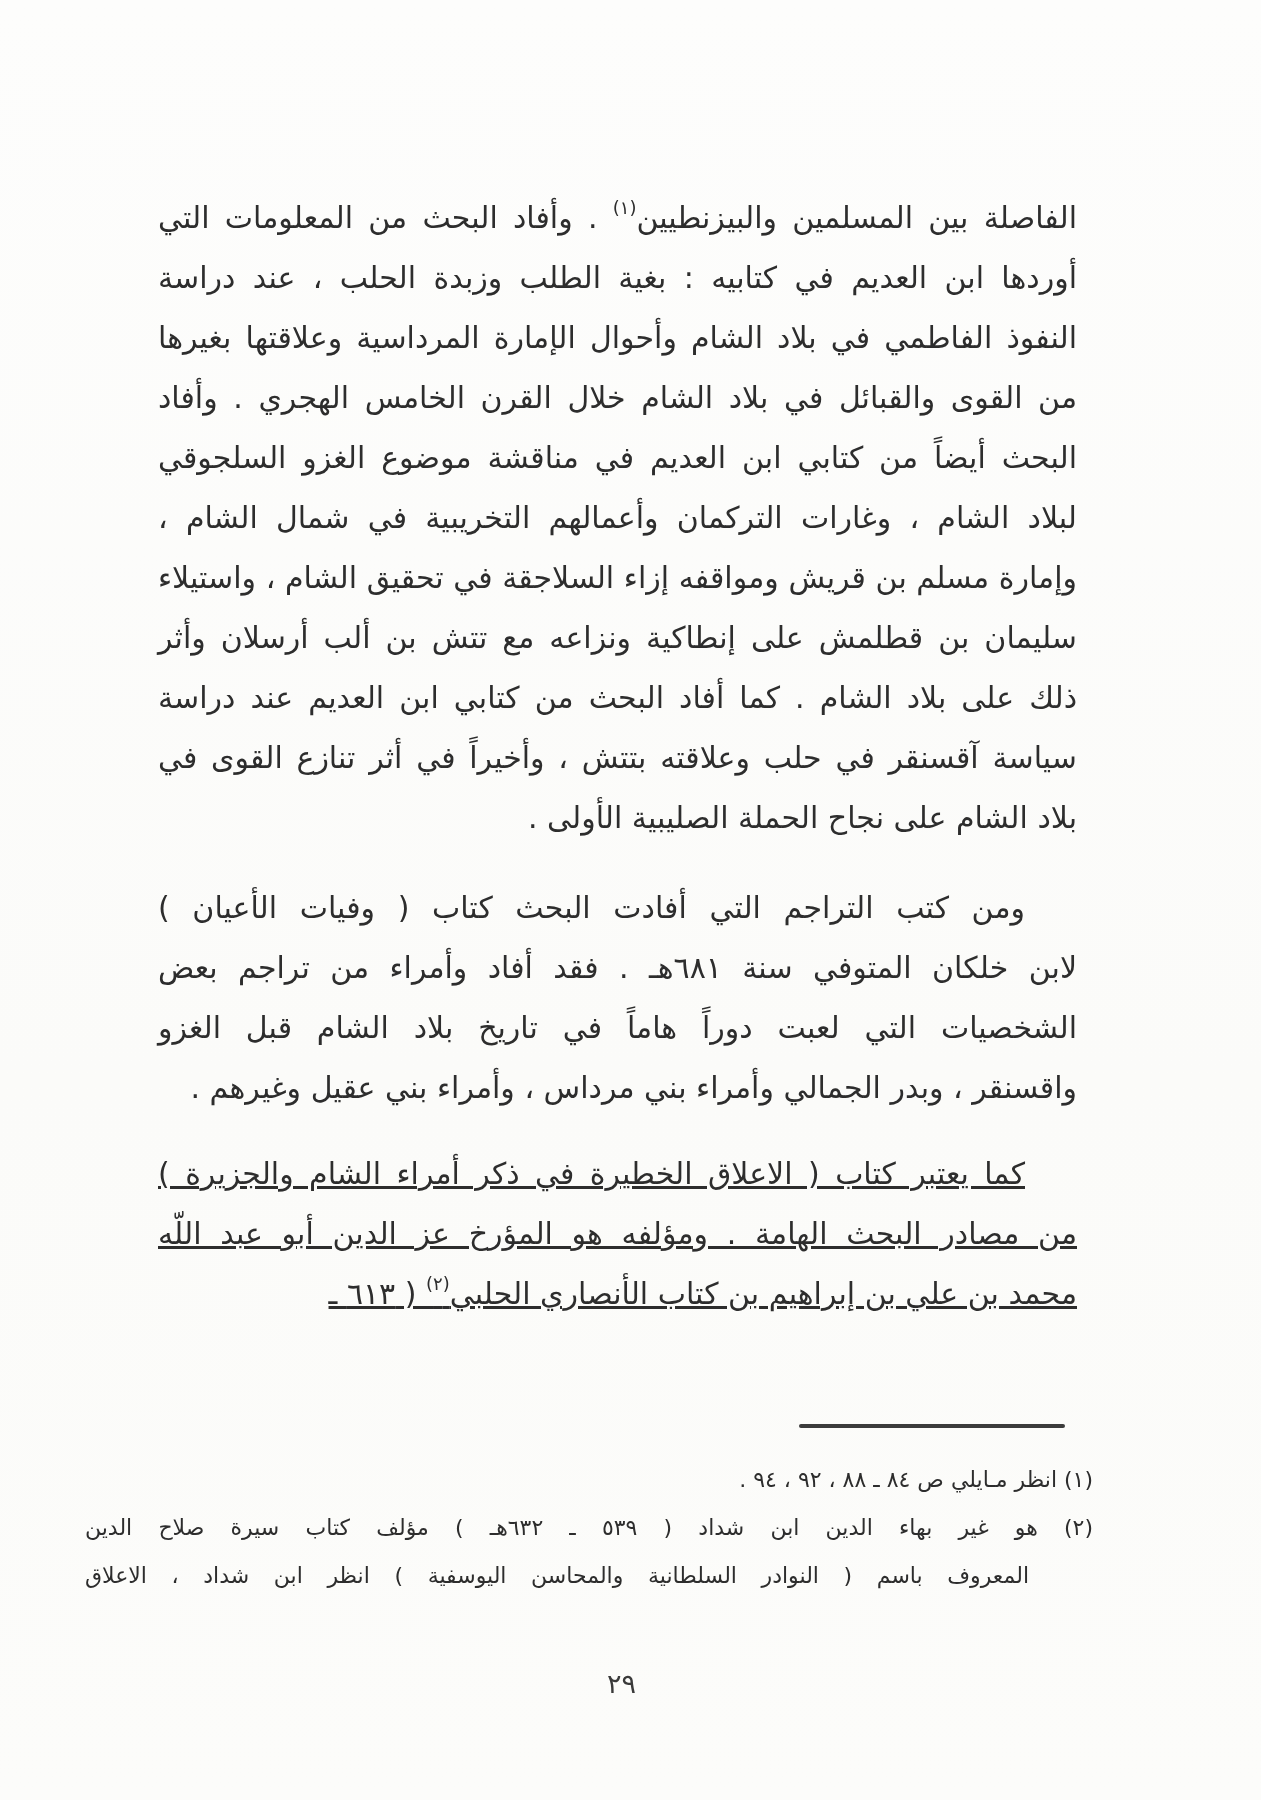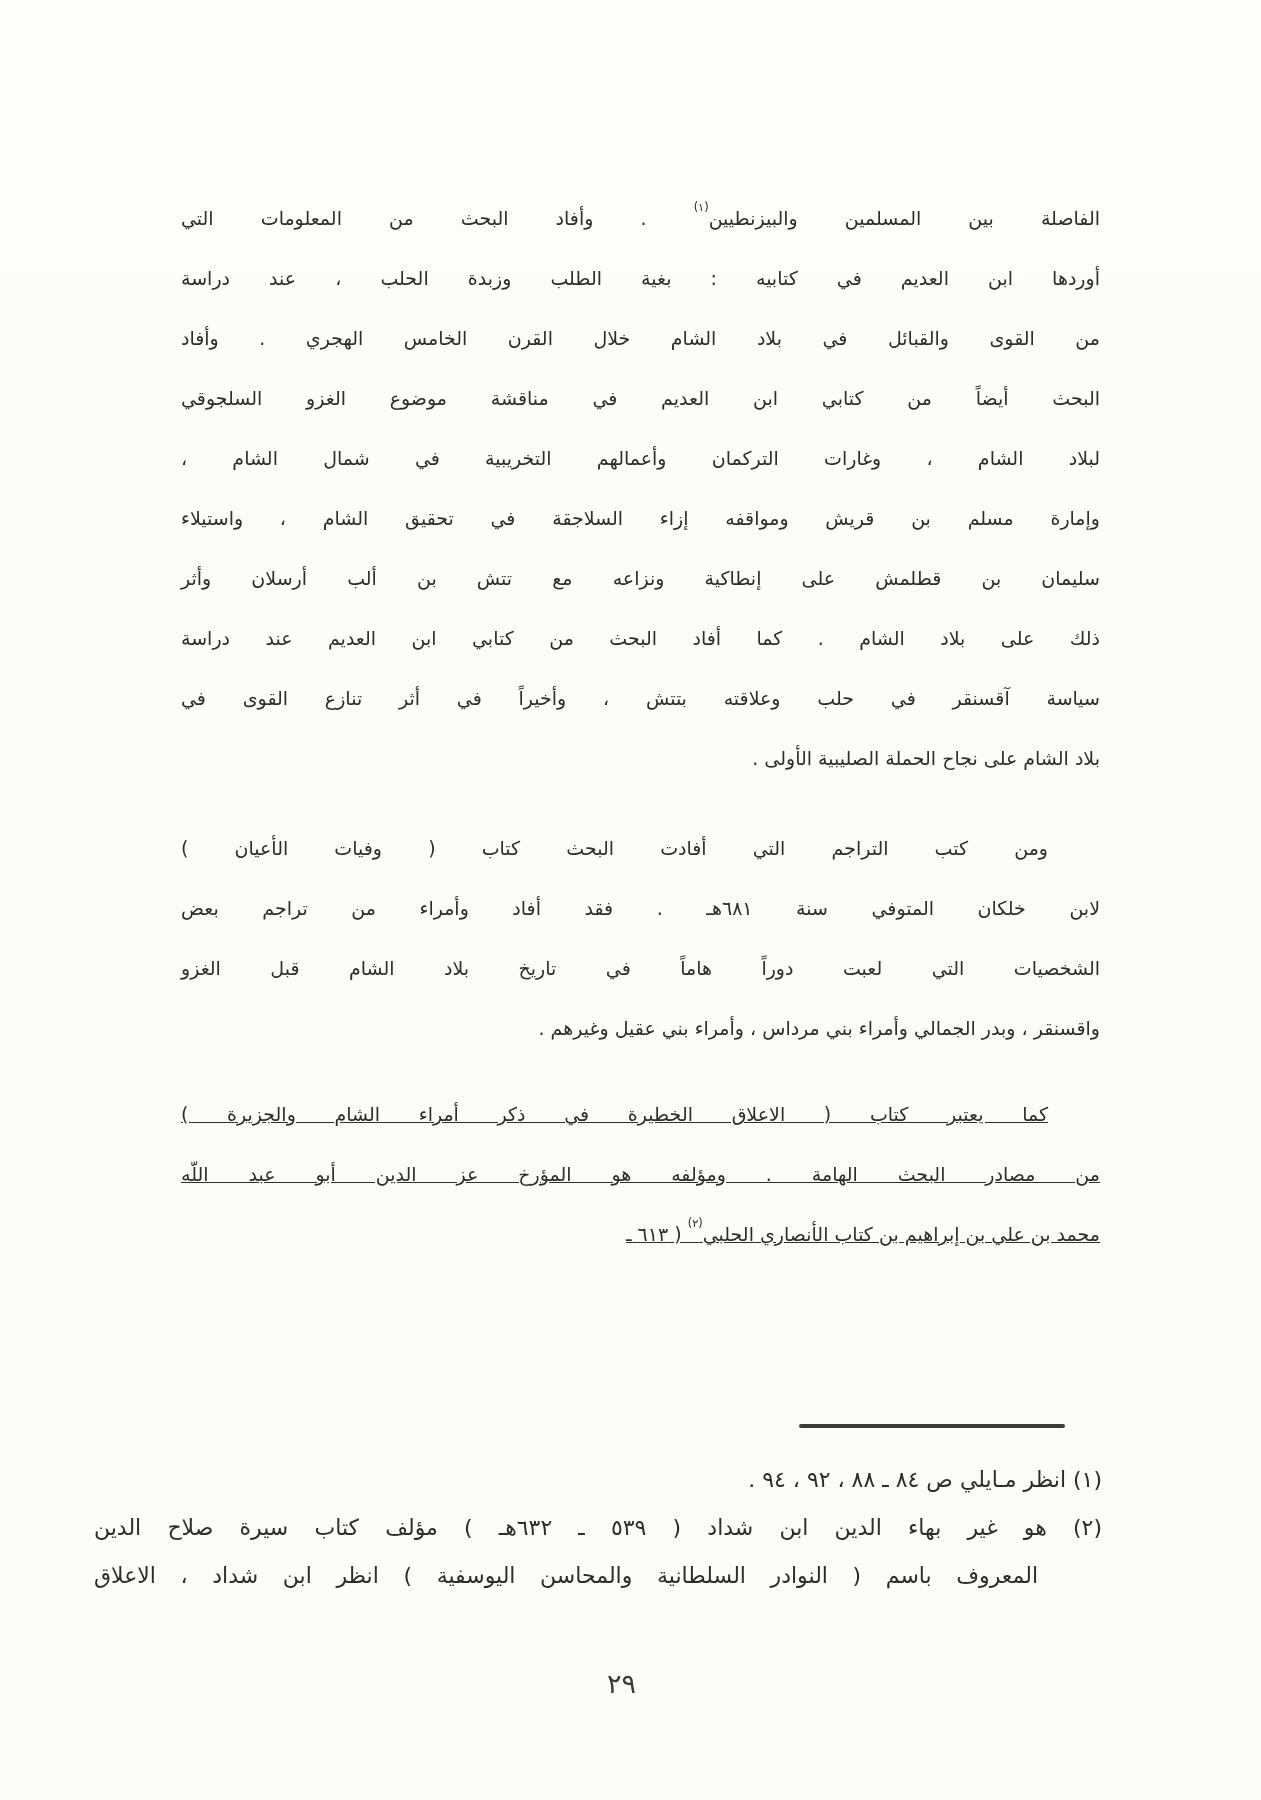--- a/index.html
+++ b/index.html
@@ -17,24 +17,24 @@
   }
   .scan-page {
     position: absolute;
     inset: 0;
     background: linear-gradient(180deg, #fdfdfc 0%, #fbfbf9 60%, #fcfcfa 100%);
   }
   
   .text-block {
     position: absolute;
     top: 188px;
-    right: 161px;
+    right: 184px;
     width: 919px;
     direction: rtl;
-    font-size: 19px;
+    font-size: 30px;
     line-height: 60px;
     letter-spacing: 0.2px;
   }
   .para { margin: 0; }
   .para + .para.gap-1 { margin-top: 30px; }
   .para + .para.gap-2 { margin-top: 26px; text-decoration: underline; }
   .line {
     text-align: justify;
     text-align-last: justify;
     white-space: normal;
@@ -56,21 +56,21 @@
     right: 196px;
     width: 266px;
     height: 4px;
     background: #3c3c3c;
     border-radius: 2px;
   }
   
   .footnotes {
     position: absolute;
     top: 1456px;
-    right: 159px;
+    right: 168px;
     width: 1008px;
     direction: rtl;
     font-size: 22px;
     line-height: 48px;
   }
   .fn-line {
     text-align: justify;
     text-align-last: justify;
     height: 48px;
   }
@@ -92,20 +92,21 @@
 </head>
 <body>
 
 <div class="scan-page">
 
   <div class="text-block">
 
     <div class="para">
       <div class="line"><span>الفاصلة بين المسلمين والبيزنطيين</span><sup class="fnref">(١)</sup><span> . وأفاد البحث من المعلومات التي</span></div>
       <div class="line">أوردها ابن العديم في كتابيه : بغية الطلب وزبدة الحلب ، عند دراسة</div>
+      <div class="line">النفوذ الفاطمي في بلاد الشام وأحوال الإمارة المرداسية وعلاقتها بغيرها</div>
       <div class="line">من القوى والقبائل في بلاد الشام خلال القرن الخامس الهجري . وأفاد</div>
       <div class="line">البحث أيضاً من كتابي ابن العديم في مناقشة موضوع الغزو السلجوقي</div>
       <div class="line">لبلاد الشام ، وغارات التركمان وأعمالهم التخريبية في شمال الشام ،</div>
       <div class="line">وإمارة مسلم بن قريش ومواقفه إزاء السلاجقة في تحقيق الشام ، واستيلاء</div>
       <div class="line">سليمان بن قطلمش على إنطاكية ونزاعه مع تتش بن ألب أرسلان وأثر</div>
       <div class="line">ذلك على بلاد الشام . كما أفاد البحث من كتابي ابن العديم عند دراسة</div>
       <div class="line">سياسة آقسنقر في حلب وعلاقته بتتش ، وأخيراً في أثر تنازع القوى في</div>
       <div class="line last">بلاد الشام على نجاح الحملة الصليبية الأولى .</div>
     </div>
 

